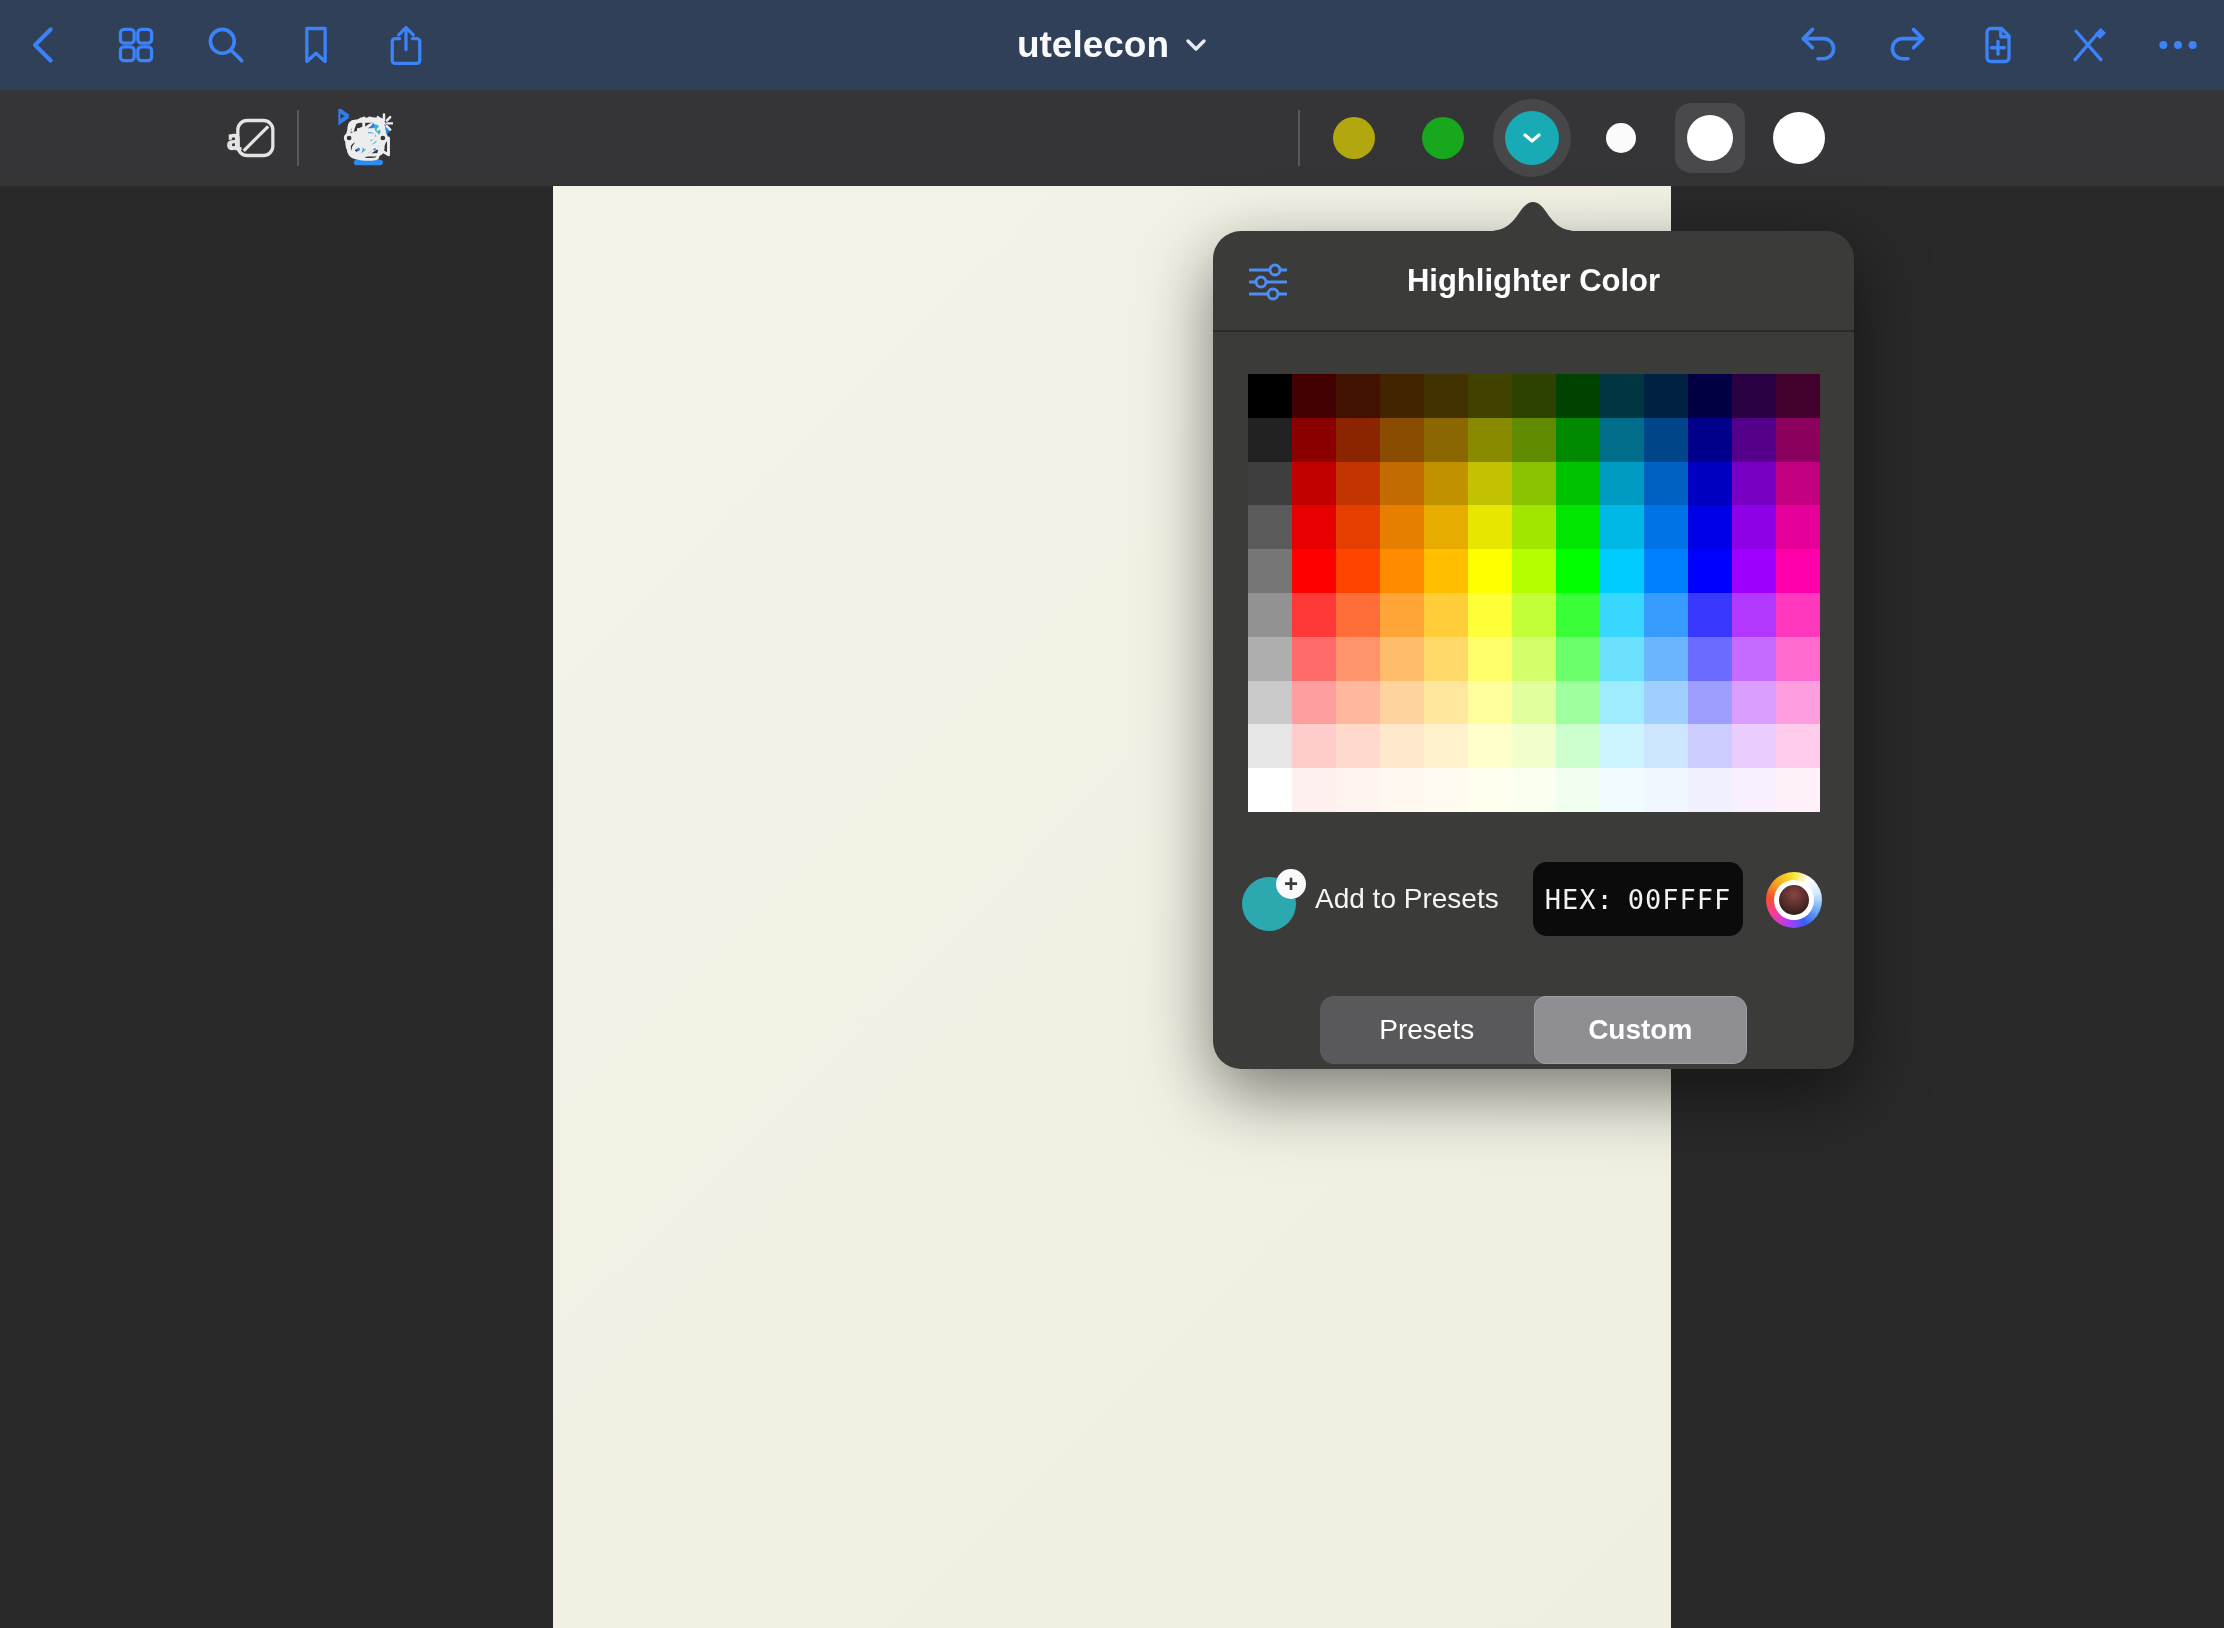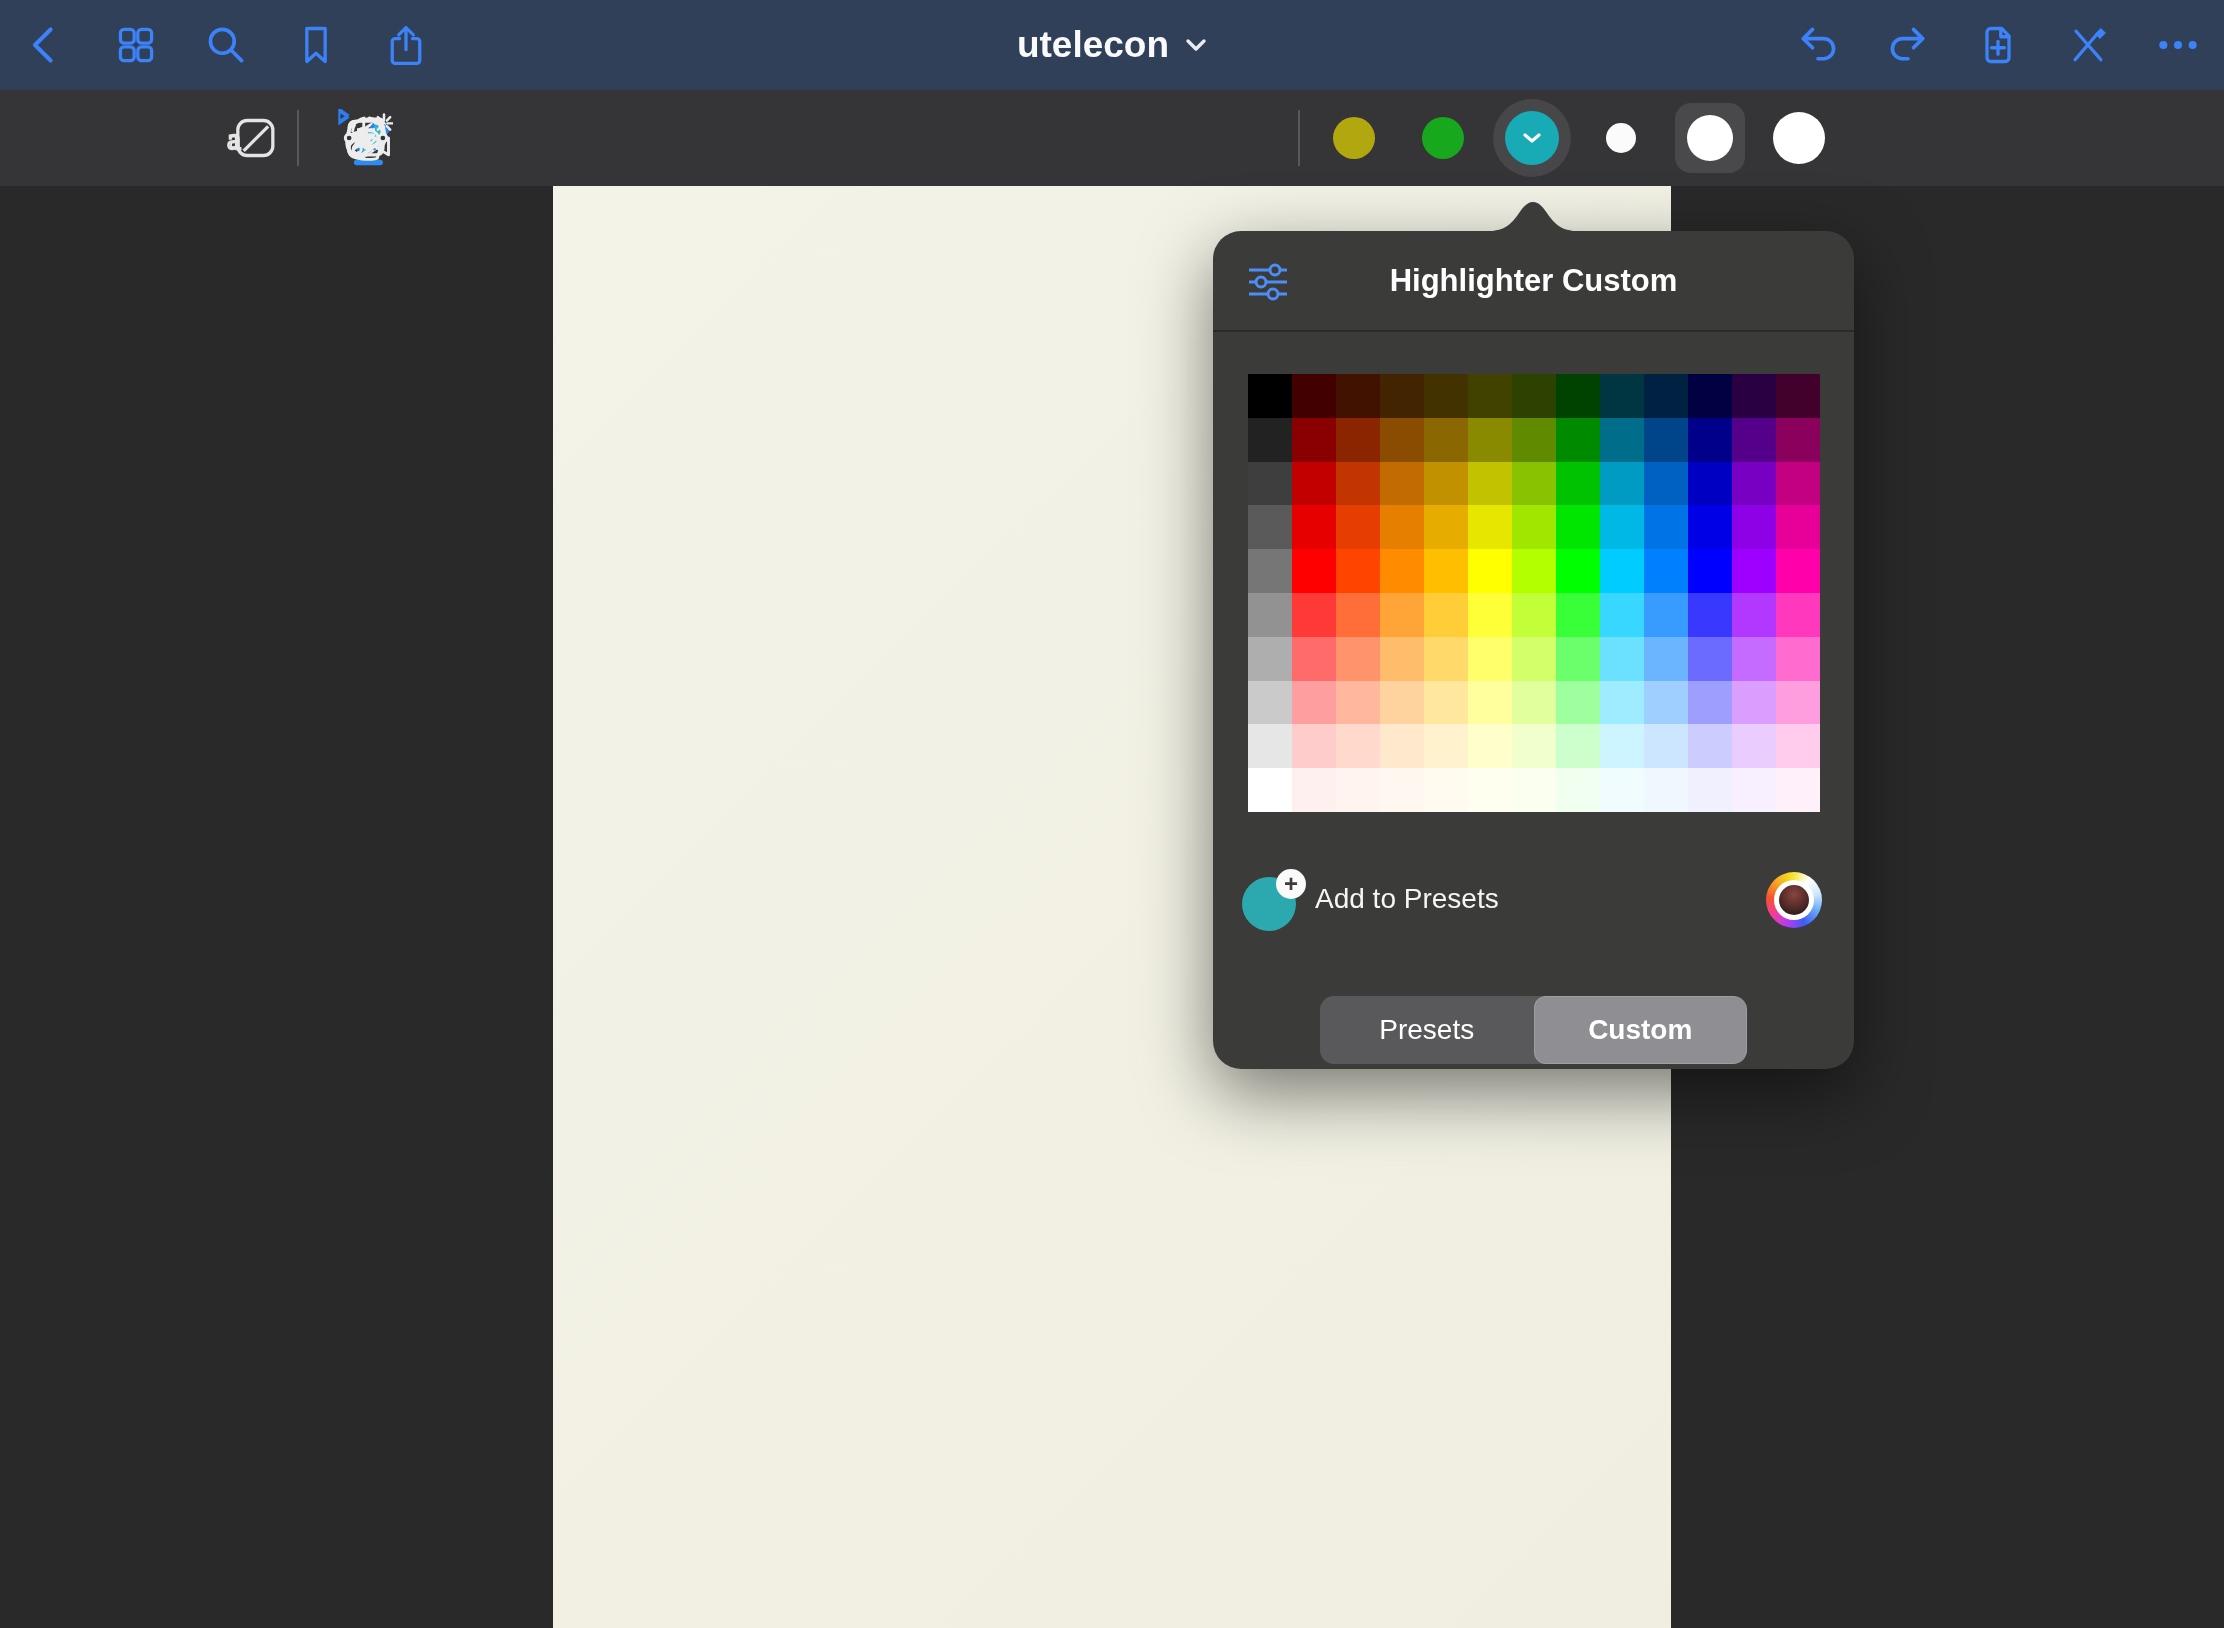--- a/index.html
+++ b/index.html
@@ -306,21 +306,21 @@
   <div class="canvas">
     <div class="paper"></div>
   </div>
 
   <div class="popover">
     <svg class="pop-arrow" viewBox="0 0 124 34">
         <path d="M0 34 C30 34 36 31 46 18 C52 9 56 4 62 4 C68 4 72 9 78 18 C88 31 94 34 124 34 Z" fill="#3B3B39"></path>
       </svg>
 
     <div class="pop-header">
-      <span class="pop-title">Highlighter Custom</span>
+      <span class="pop-title">Highlighter Color</span>
     </div>
     <button class="opts-btn">
       <svg width="46" height="46" viewBox="0 0 46 46" fill="none" stroke="#4C8DF6" stroke-width="3">
           <line x1="4" y1="11" x2="42" y2="11"></line>
           <line x1="4" y1="23" x2="42" y2="23"></line>
           <line x1="4" y1="35" x2="42" y2="35"></line>
           <circle cx="30" cy="11" r="5" fill="#3B3B39"></circle>
           <circle cx="16" cy="23" r="5" fill="#3B3B39"></circle>
           <circle cx="28" cy="35" r="5" fill="#3B3B39"></circle>
         </svg>
@@ -458,20 +458,24 @@
         <div style="background-color: rgb(249, 240, 255);"></div>
         <div style="background-color: rgb(255, 240, 250);"></div>
       </div>
 
     <div class="presets-row">
       <button class="cur-color-wrap">
         <div class="cur-color" style="background-color: rgb(43, 169, 175);"></div>
         <div class="plus-badge">+</div>
       </button>
       <div class="presets-label">Add to Presets</div>
+      <button class="hex-box">
+        <span class="hex-label">HEX:</span>
+        <span class="hex-value">00FFFF</span>
+      </button>
       <button class="wheel-btn">
         <div class="wheel">
           <div class="wheel-inner">
             <div class="wheel-sphere"></div>
           </div>
         </div>
       </button>
     </div>
 
     <div class="segmented">

